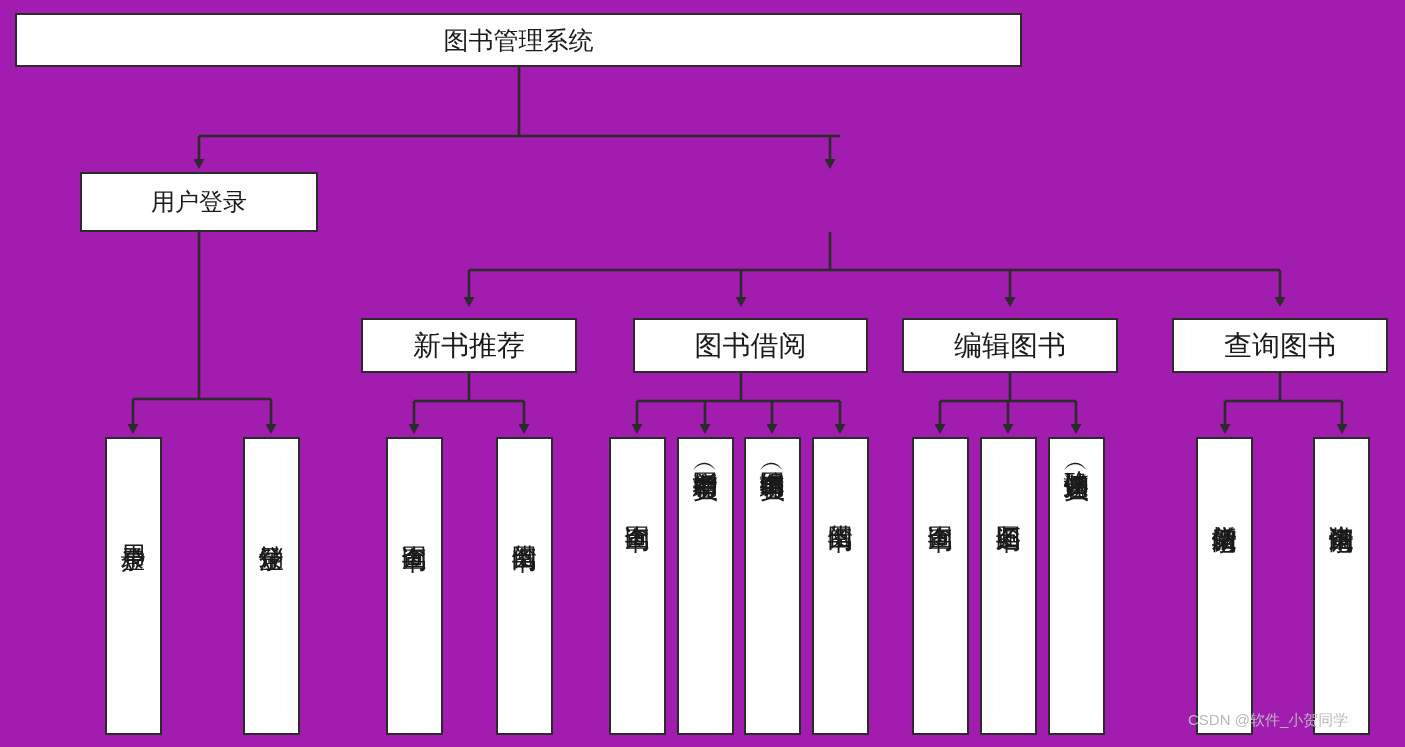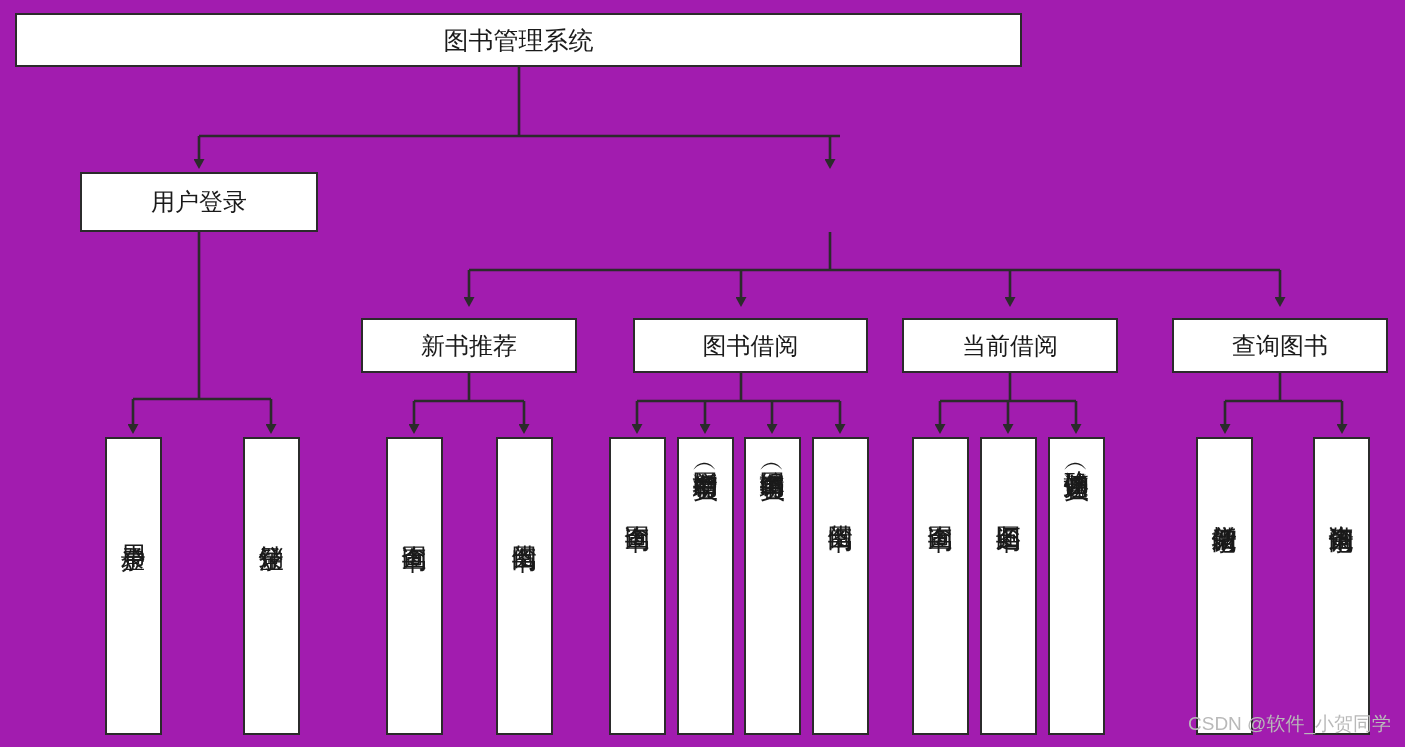--- a/index.html
+++ b/index.html
@@ -31,41 +31,41 @@
     background: #ffffff;
     border: 2px solid #2b2b2b;
     display: flex;
     align-items: center;
     justify-content: center;
     color: #1a1a1a;
     z-index: 2;
   }
   .node.root      { font-size: 25px; }
   .node.level2    { font-size: 24px; }
-  .node.level3    { font-size: 24px; }
+  .node.level3    { font-size: 28px; }
   .node.leaf {
     font-size: 25px;
     align-items: flex-start;
     padding-top: 8px;
     line-height: 1.06;
   }
   .vtext {
     writing-mode: vertical-rl;
     text-orientation: upright;
     letter-spacing: 1px;
     white-space: nowrap;
   }
   .leaf-mid .vtext { margin-top: 58px; }
   .leaf-tall .vtext { margin-top: 4px; }
   .leaf-short .vtext { margin-top: 78px; }
   .watermark {
     position: absolute;
     left: 1188px;
     top: 711px;
-    font-size: 19px;
+    font-size: 15px;
     color: #b9b9b9;
     white-space: nowrap;
     z-index: 5;
     text-align: center;
   }
 </style>
 </head>
 <body>
 
 <div id="canvas">
@@ -128,21 +128,21 @@
     <span>用户登录</span>
   </div>
 
   <div class="node level3" style="left:361px; top:318px; width:216px; height:55px;">
     <span>新书推荐</span>
   </div>
   <div class="node level3" style="left:633px; top:318px; width:235px; height:55px;">
     <span>图书借阅</span>
   </div>
   <div class="node level3" style="left:902px; top:318px; width:216px; height:55px;">
-    <span>当前借阅</span>
+    <span>编辑图书</span>
   </div>
   <div class="node level3" style="left:1172px; top:318px; width:216px; height:55px;">
     <span>查询图书</span>
   </div>
 
   <div class="node leaf leaf-short" style="left:105px; top:437px; width:57px; height:298px;">
     <span class="vtext">用户登录</span>
   </div>
   <div class="node leaf leaf-short" style="left:243px; top:437px; width:57px; height:298px;">
     <span class="vtext">注销登录</span>

